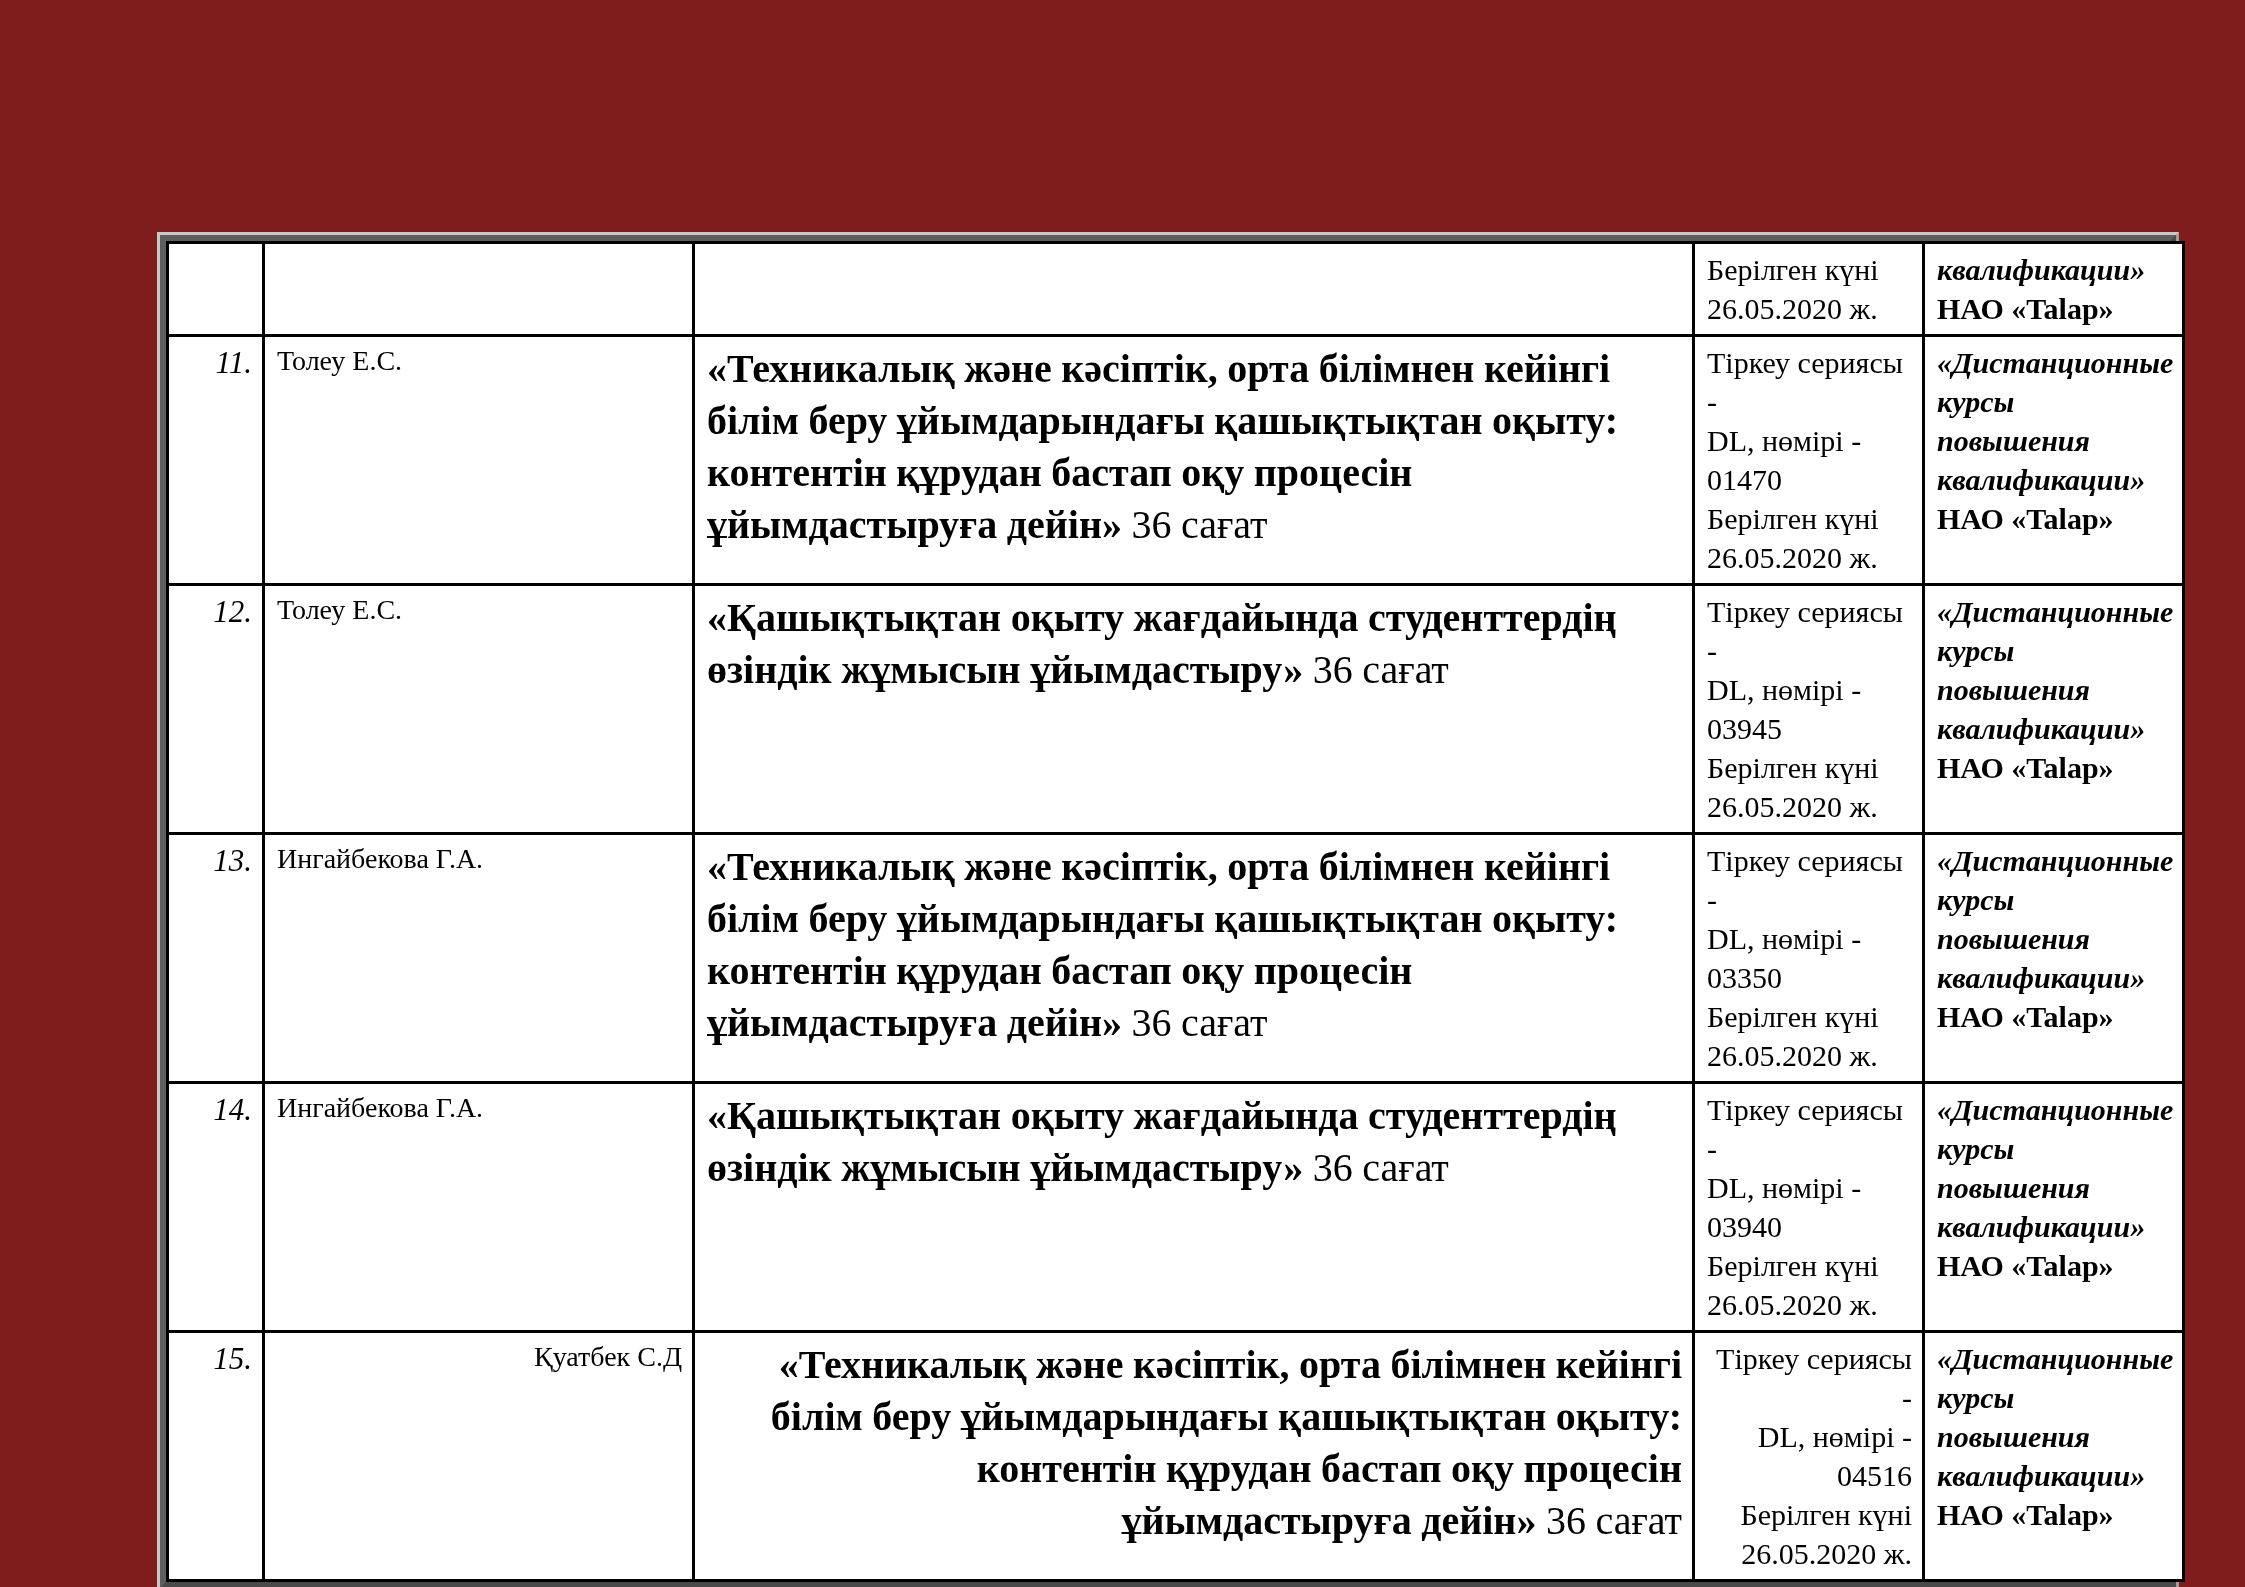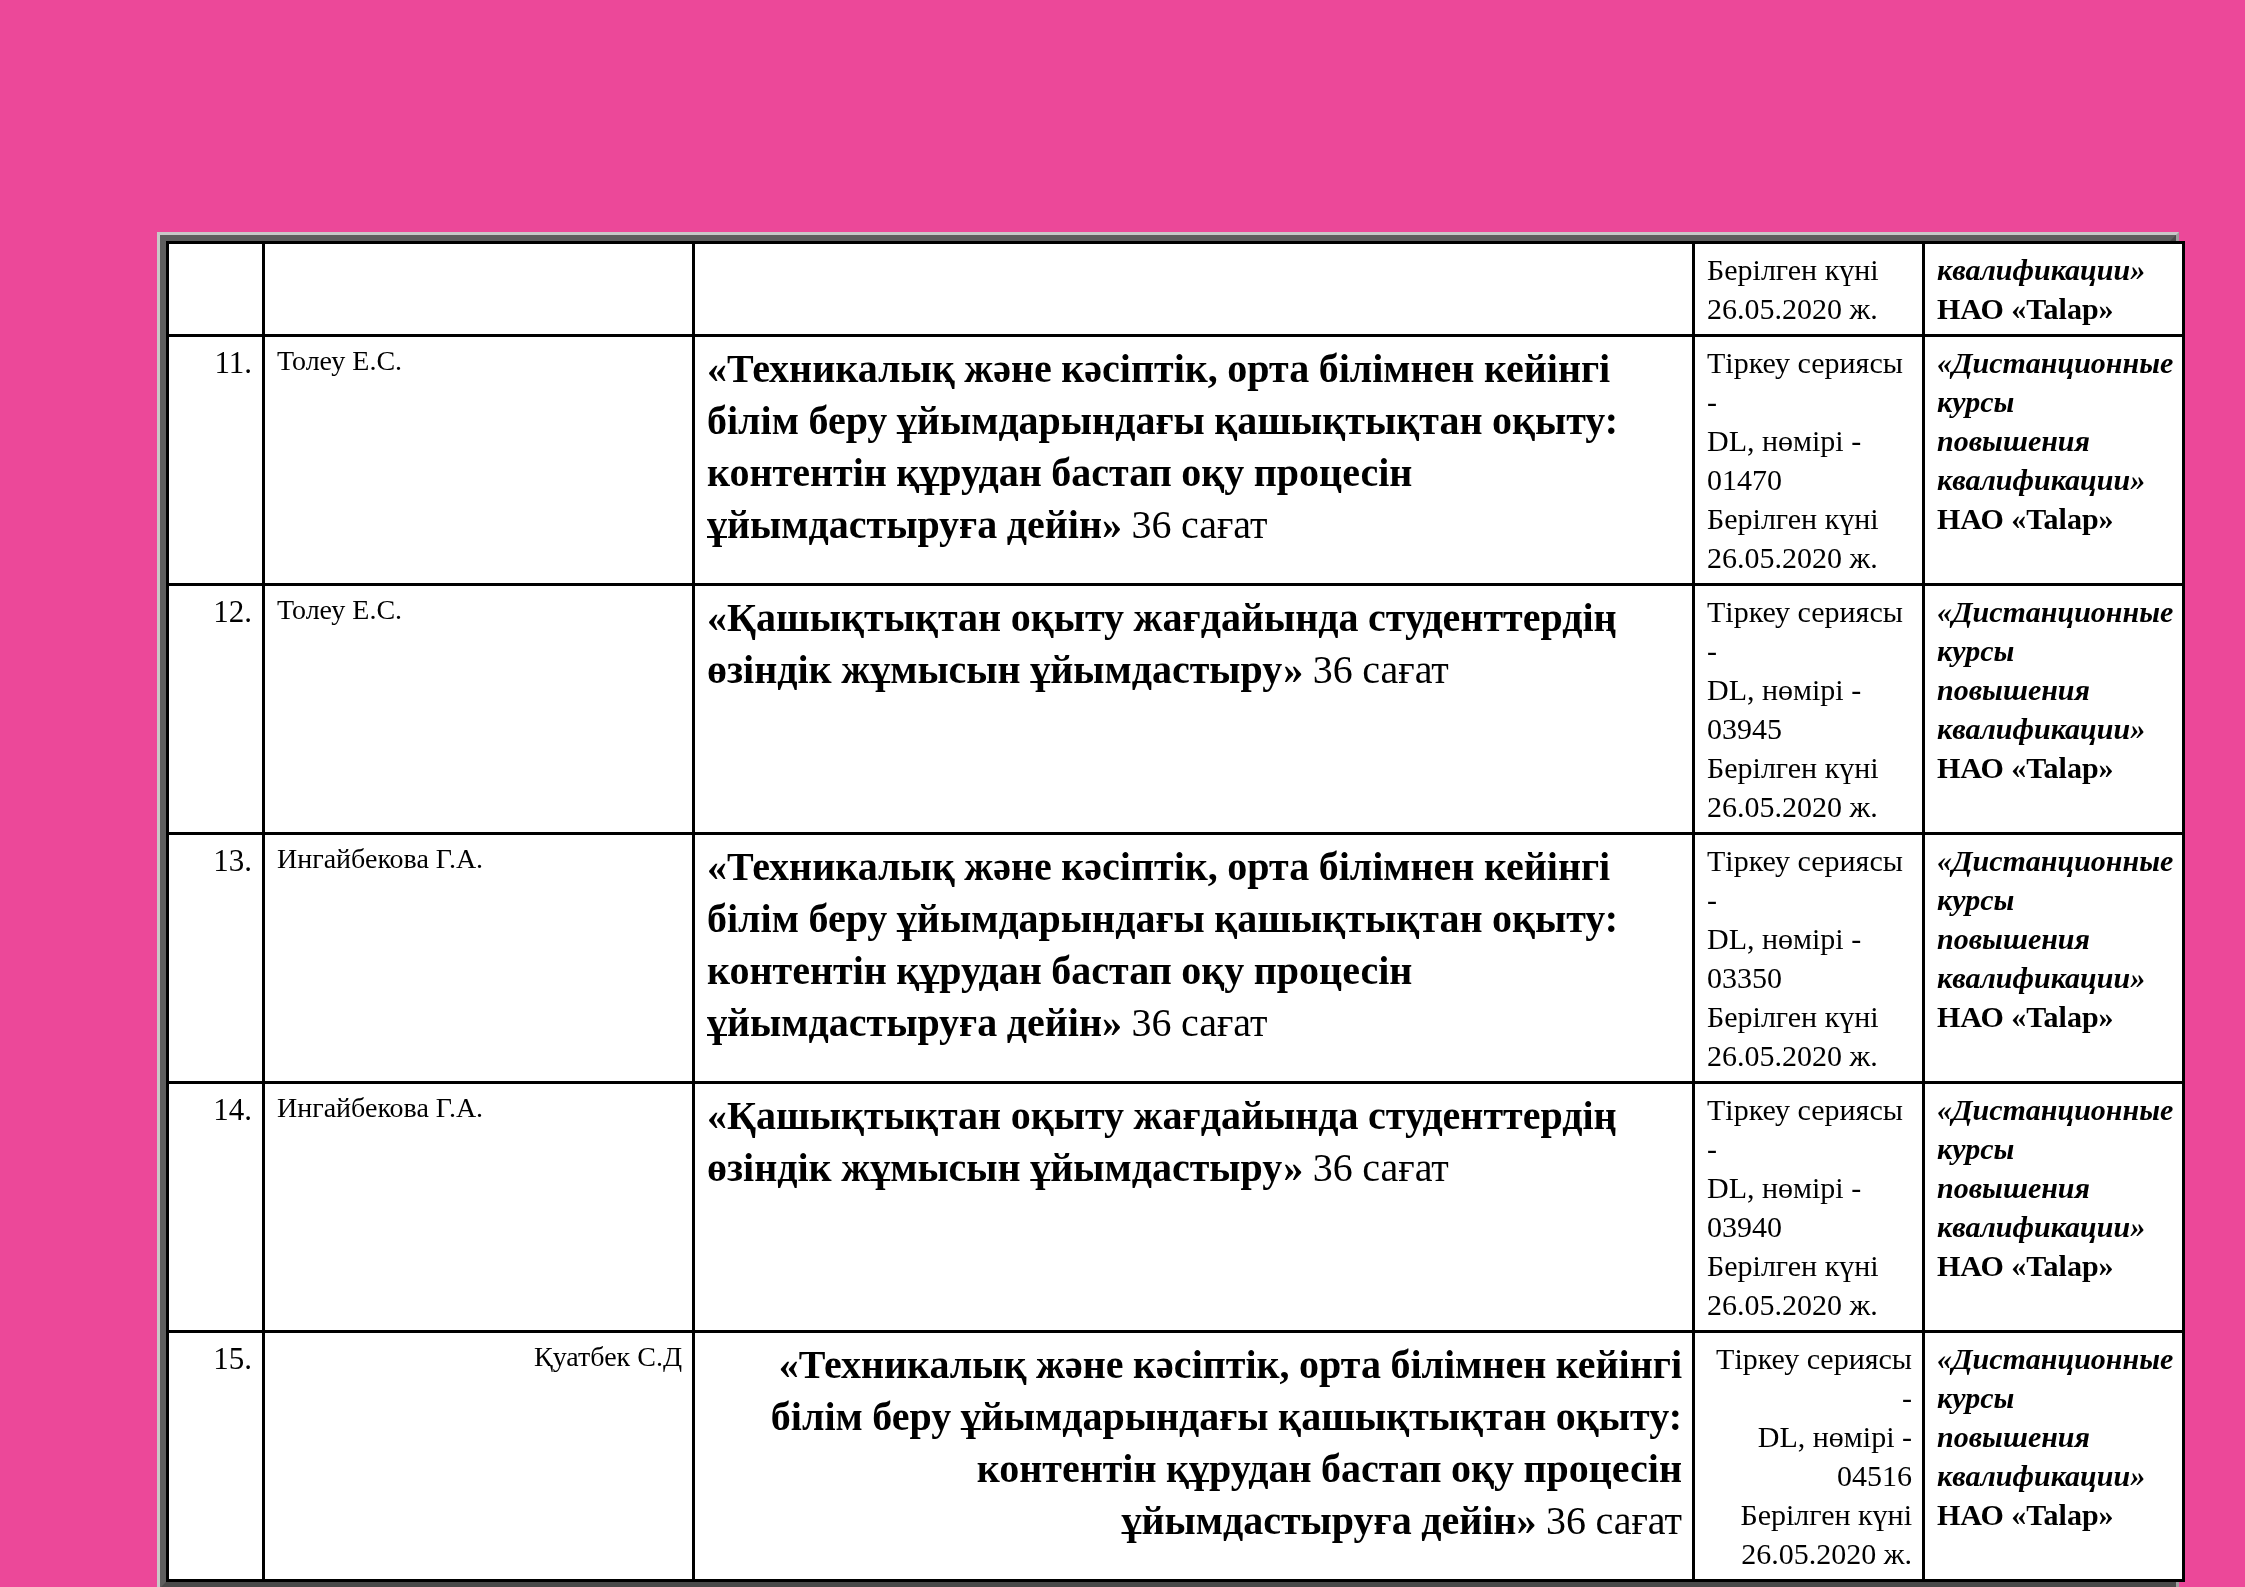--- a/index.html
+++ b/index.html
@@ -15,21 +15,21 @@
     color: #000000;
     overflow: hidden;
     position: relative;
   }
 
   .page {
     position: absolute;
     left: 0; top: 0;
     width: 2245px;
     height: 1587px;
-    background: #ec4899;
+    background: #7f1d1d;
   }
 
   
   .tbl-wrap {
     position: absolute;
     left: 157px;
     top: 232px;
     width: 2016px;
     
     border-top: 3px solid #c8c8c8;
@@ -66,20 +66,21 @@
   col.c-course{ width: 1000px;}
   col.c-reg   { width: 230px; }
   col.c-org   { width: 260px; }
 
   
   .num {
     text-align: right;
     font-size: 31px;
     padding-right: 14px;
     white-space: nowrap;
+    font-style: italic;
   }
   .name {
     font-size: 28px;
     white-space: nowrap;
   }
   .course {
     font-size: 40px;
     font-weight: bold;
     text-align: left;
     word-spacing: -0.5px;

